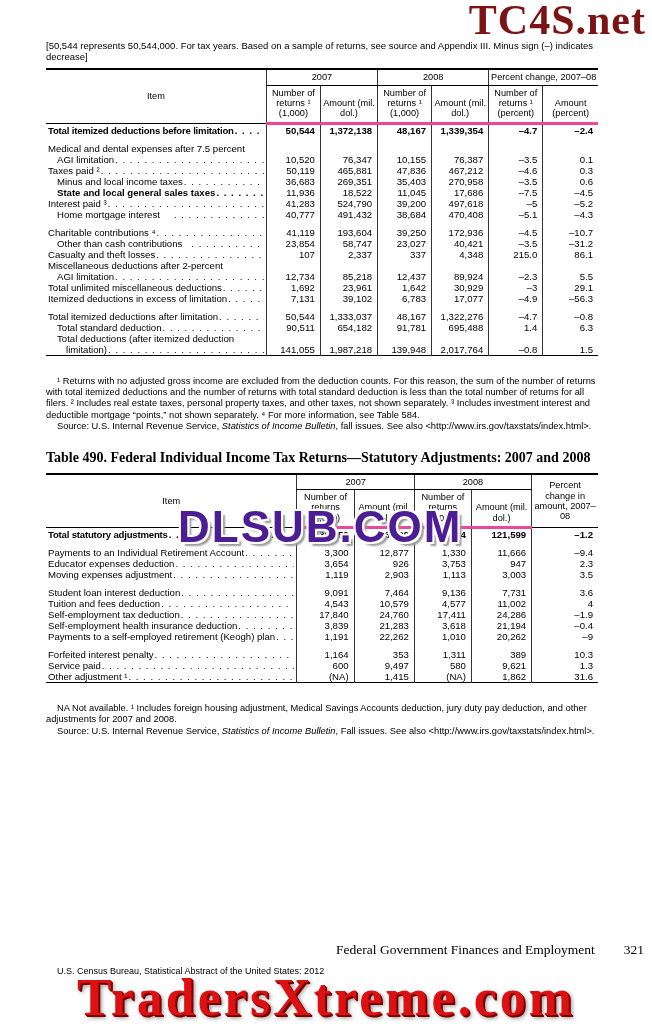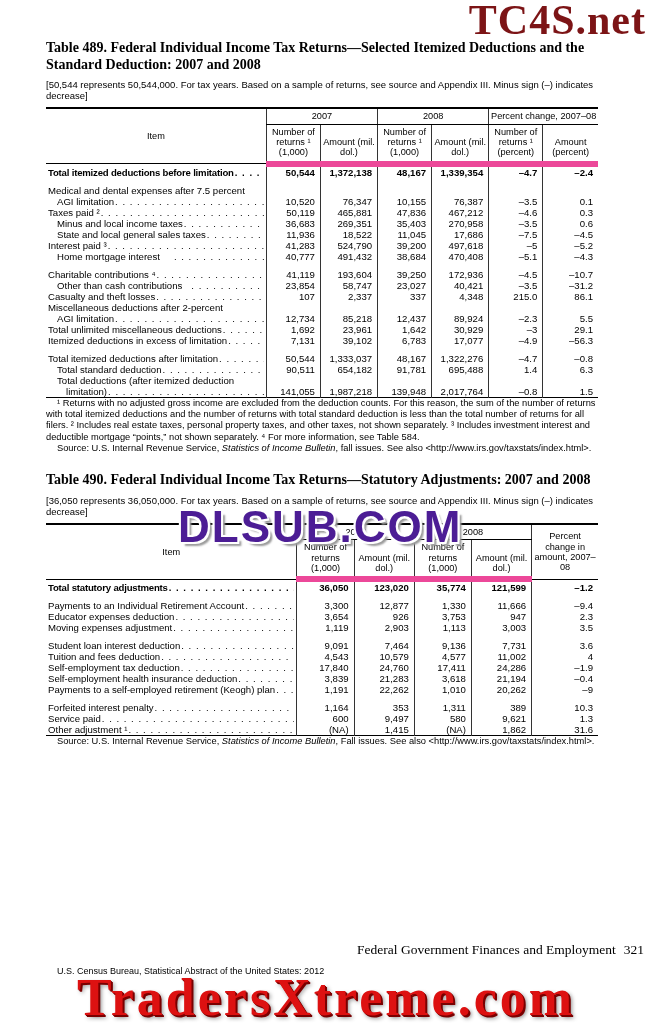--- a/index.html
+++ b/index.html
@@ -19,39 +19,39 @@
   .note { font-size:9.5px; line-height:1.18; margin-bottom:6px; }
 
   
   .stat-table {
     width:100%; border-collapse:collapse; table-layout:fixed;
     font-size:9.6px; border-top:2px solid #000; border-bottom:1px solid #000;
   }
   thead th { font-weight:normal; font-size:9.2px; line-height:1.12; text-align:center; padding:2px 1px; }
   th.item-head { vertical-align:middle; border-bottom:1px solid #000;text-align:center; }
   th.group { border-left:1px solid #333; border-bottom:1px solid #000; vertical-align:middle; }
-  th.sub { border-left:1px solid #333; border-bottom:6px solid #ec4899; vertical-align:bottom; padding-bottom:3px;margin-left:48px; }
+  th.sub { border-left:1px solid #333; border-bottom:3px solid #ec4899; vertical-align:bottom; padding-bottom:3px;margin-left:48px; }
   th.pct-head { border-left:1px solid #333; border-bottom:1px solid #000; vertical-align:middle; }
   tbody td { vertical-align:bottom; line-height:11px; padding:0 2px; }
   td.value { text-align:right; border-left:1px solid #333; padding-right:5px; }
   tr.gap td { padding-top:7px; }
   tr.bold td { font-weight:bold; }
   tr.bold .lbl { letter-spacing:-0.2px; }
   .item-cell { padding-left:2px; }
   .prefix, .label-line { line-height:11px; }
   .label-line { display:flex; }
   .lbl { white-space:nowrap; padding-right:1px; }
   .leader { flex:1; overflow:hidden; white-space:nowrap; }
   .leader::before {
     content:". . . . . . . . . . . . . . . . . . . . . . . . . . . . . . . . . . . . . . . . . . . . . . . . . . . . . . . . . . . . . . . . . . . . . . . . . . . . . . . . . . . . . . . . . . . .";
     letter-spacing:1px;
   }
 
   
-  .footnotes { margin-top:0; }
+  .footnotes { margin-top:20px; }
   .fn { font-size:9.3px; line-height:1.22; text-indent:11px; }
   .fn i { font-style:italic; }
 
   
   .wm { position:absolute; font-weight:bold; z-index:6; white-space:nowrap; }
   .wm-top {
     top:-4px; right:6px; font-family:"Liberation Serif", serif;
     font-size:42px; color:#7c1416; letter-spacing:1px;
   }
   .wm-mid {
@@ -63,31 +63,30 @@
     top:968px; left:0; width:652px; text-align:center;
     font-family:"Liberation Serif", serif; font-size:52px; color:#dd1111; letter-spacing:3px;
     text-shadow:1px 1px 0 #7a0000, 2px 2px 0 #7a0000, 3px 3px 4px rgba(0,0,0,0.45);
   }
 
   
   .footer-line {
     position:absolute; top:942px; right:8px; z-index:2;
     font-family:"Liberation Serif", serif; font-size:13.5px; color:#000;
   }
-  .footer-page { margin-left:8px; }
+  .footer-page { margin-left:29px; }
   .imprint { position:absolute; top:966px; left:57px; font-size:9px; z-index:2; }
 </style>
 </head>
 <body>
 
 <div class="page">
 
   <div class="wm wm-top">TC4S.net</div>
 
-  <h1 class="title">Table 489. Federal Individual Income Tax Returns—Selected Itemized Deductions and the Standard Deduction: 2007 and 2008</h1>
   <p class="note">[50,544 represents 50,544,000. For tax years. Based on a sample of returns, see source and Appendix III. Minus sign (–) indicates decrease]</p>
 
   <table class="stat-table">
     <colgroup>
       <col style="width:216px">
         <col style="width:53px">
         <col style="width:56px">
       <col style="width:53px">
         <col style="width:56px">
         <col style="width:53px">
@@ -175,21 +174,21 @@
           <td class="value">269,351</td>
           <td class="value">35,403</td>
           <td class="value">270,958</td>
           <td class="value">–3.5</td>
           <td class="value">0.6</td>
         </tr>
 
         <tr class="data-row">
           <td class="item-cell">
 
-            <div class="label-line" style="padding-left: 9px;">
+            <div class="label-line" style="padding-left: 9px; font-weight: bold;">
               <span class="lbl">State and local general sales taxes</span>
               <span class="leader"></span>
             </div>
           </td>
 
         <td class="value">11,936</td>
           <td class="value">18,522</td>
           <td class="value">11,045</td>
           <td class="value">17,686</td>
           <td class="value">–7.5</td>
@@ -384,21 +383,20 @@
         </tr>
       </tbody>
   </table>
 
   <div class="footnotes">
     <p class="fn">¹ Returns with no adjusted gross income are excluded from the deduction counts. For this reason, the sum of the number of returns with total itemized deductions and the number of returns with total standard deduction is less than the total number of returns for all filers. ² Includes real estate taxes, personal property taxes, and other taxes, not shown separately. ³ Includes investment interest and deductible mortgage “points,” not shown separately. ⁴ For more information, see Table 584.</p>
     <p class="fn"><span>Source: U.S. Internal Revenue Service, </span><i>Statistics of Income Bulletin</i><span>, fall issues. See also &lt;http://www.irs.gov/taxstats​/index.html&gt;.</span></p>
   </div>
 
   <h1 class="title title2">Table 490. Federal Individual Income Tax Returns—Statutory Adjustments: 2007 and 2008</h1>
-  <p class="note">[36,050 represents 36,050,000. For tax years. Based on a sample of returns, see source and Appendix III. Minus sign (–) indicates decrease]</p>
 
   <table class="stat-table">
     <colgroup>
       <col style="width:246px">
         <col style="width:56px">
         <col style="width:59px">
       <col style="width:56px">
         <col style="width:59px">
         <col style="width:65px">
     </colgroup>
@@ -606,20 +604,21 @@
         <td class="value">(NA)</td>
           <td class="value">1,415</td>
           <td class="value">(NA)</td>
           <td class="value">1,862</td>
           <td class="value">31.6</td>
         </tr>
       </tbody>
   </table>
 
   <div class="footnotes">
+    <p class="fn">NA Not available. ¹ Includes foreign housing adjustment, Medical Savings Accounts deduction, jury duty pay deduction, and other adjustments for 2007 and 2008.</p>
     <p class="fn"><span>Source: U.S. Internal Revenue Service, </span><i>Statistics of Income Bulletin</i><span>, Fall issues. See also &lt;http://www.irs.gov/taxstats​/index.html&gt;.</span></p>
   </div>
 
   <div class="wm wm-mid">DLSUB.COM</div>
 
   <div class="footer-line">
     <span class="footer-section">Federal Government Finances and Employment</span><span class="footer-page">321</span>
   </div>
   <div class="imprint">U.S. Census Bureau, Statistical Abstract of the United States: 2012</div>
 

